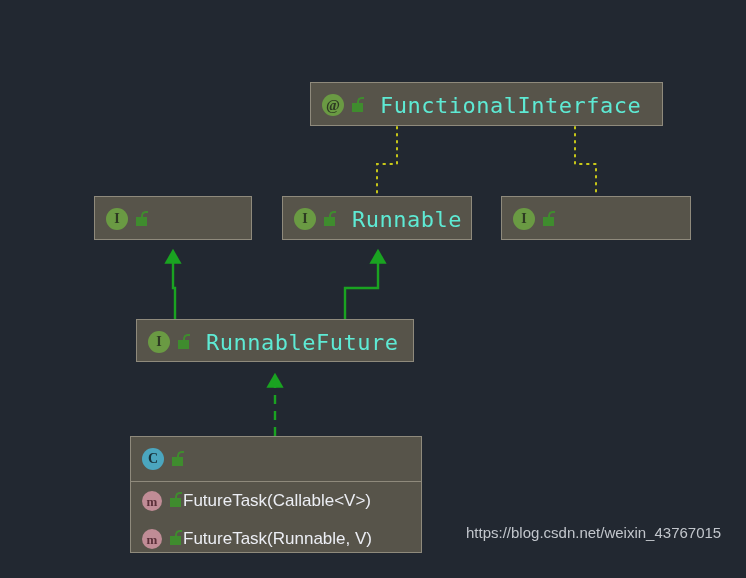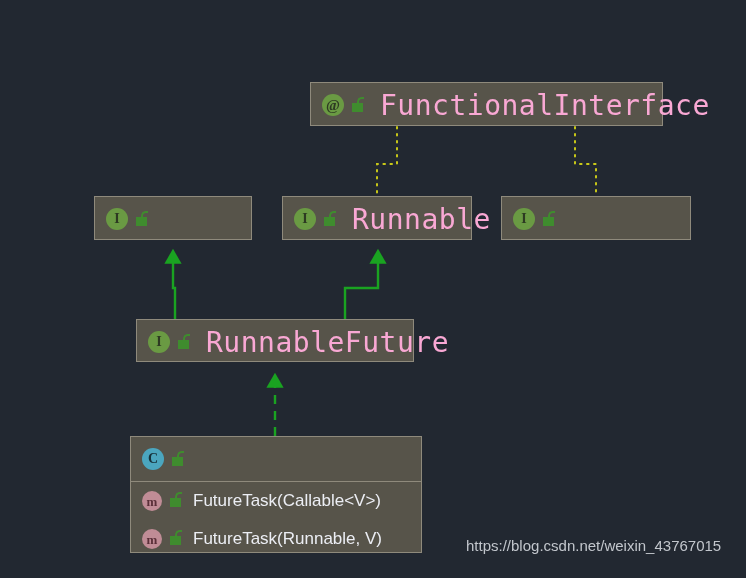--- a/index.html
+++ b/index.html
@@ -112,27 +112,26 @@
     box-sizing: border-box;
   }
   .lock.small {
     width: 15px;
     height: 20px;
   }
   
   .title {
     margin-left: 14px;
     font-family: "DejaVu Sans Mono", "Liberation Mono", monospace;
-    font-size: 28px;
-    color: #f9a8d4;
+    font-size: 22px;
+    color: #5eead4;
     letter-spacing: 0.5px;
     white-space: nowrap;
   }
   .member-label {
-    margin-left: 10px;
     font-family: "Liberation Sans", sans-serif;
     font-size: 17px;
     color: #eceef4;
     white-space: nowrap;
   }
   .watermark {
     position: absolute;
     font-family: "Liberation Sans", sans-serif;
     font-size: 15px;
     color: #c2c6cc;
@@ -235,15 +234,15 @@
     <div class="row member">
       <span class="badge method">m</span>
       <span class="lock small">
         <span class="shackle"></span>
           <span class="body"></span>
       </span>
       <span class="member-label">FutureTask(Runnable, V)</span>
     </div>
   </div>
 
-  <div class="watermark" style="left:466px; top:537px;">https://blog.csdn.net/weixin_43767015</div>
+  <div class="watermark" style="left:466px; top:524px;">https://blog.csdn.net/weixin_43767015</div>
 
 </div>
 
 </body></html>

